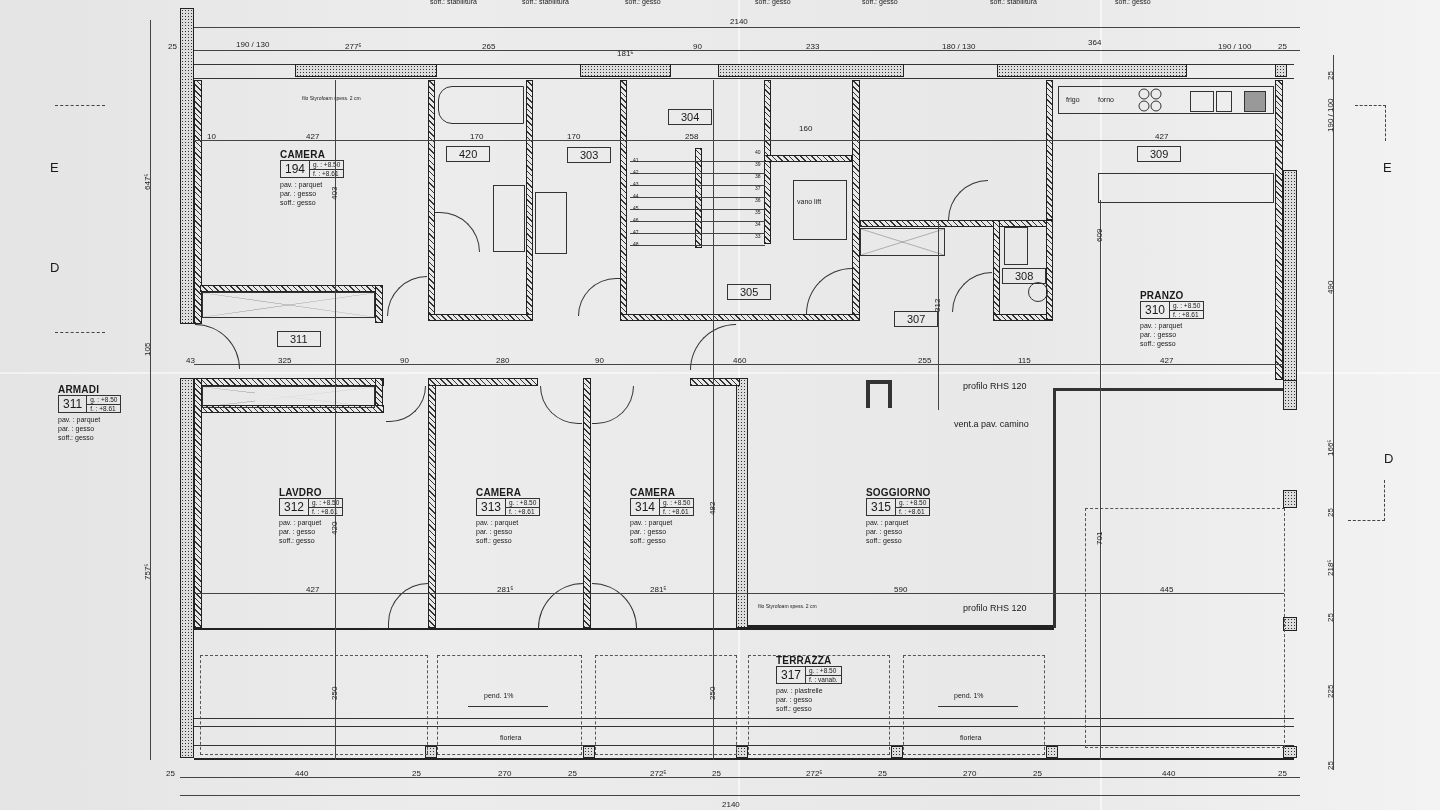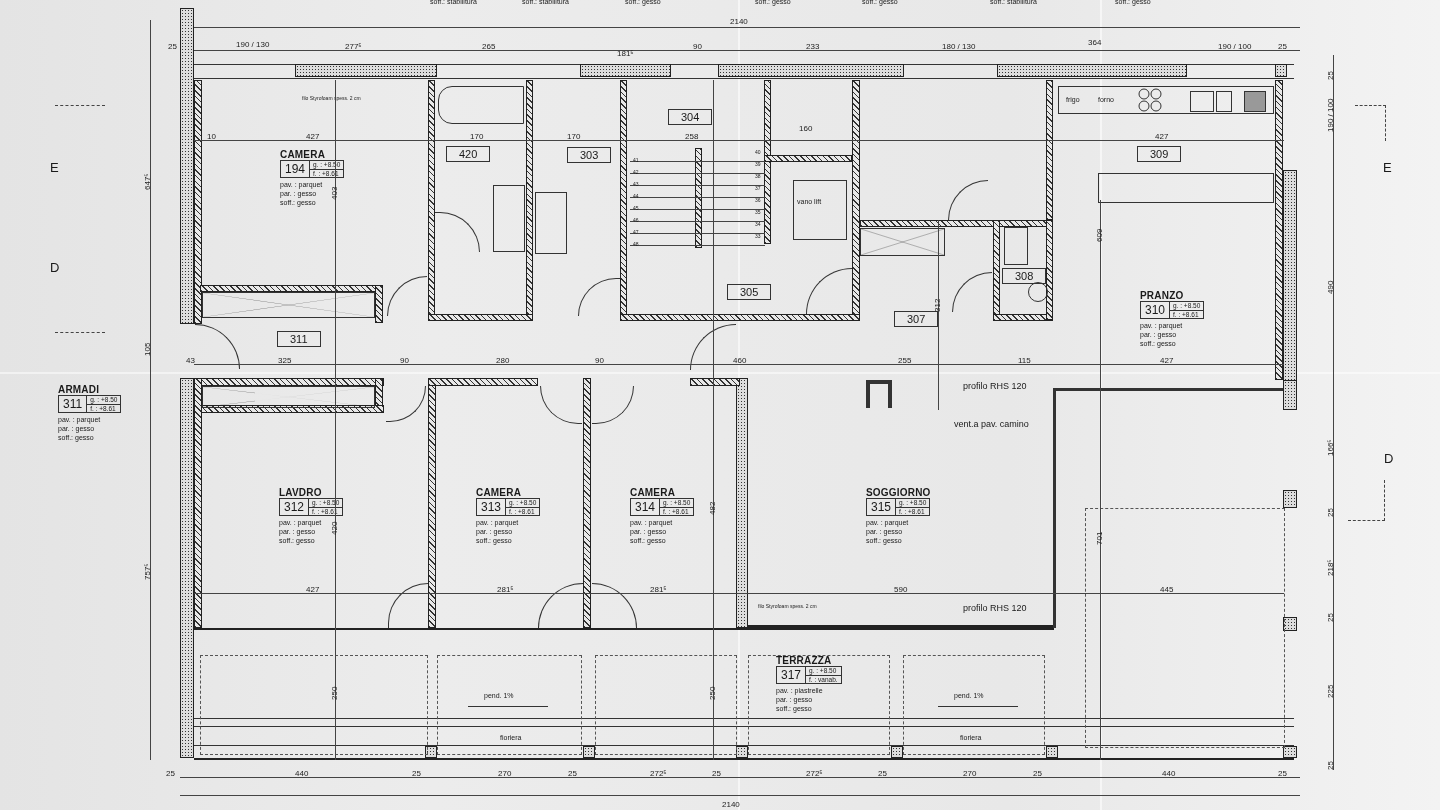--- a/index.html
+++ b/index.html
@@ -395,21 +395,21 @@
   <div class="dim" style="left:799px;top:124px">160</div>
   <div class="dim" style="left:1155px;top:132px">427</div>
 
   <div class="hl" style="left:194px;top:364px;width:1090px"></div>
   <div class="dim" style="left:186px;top:356px">43</div>
   <div class="dim" style="left:278px;top:356px">325</div>
   <div class="dim" style="left:400px;top:356px">90</div>
   <div class="dim" style="left:496px;top:356px">280</div>
   <div class="dim" style="left:595px;top:356px">90</div>
   <div class="dim" style="left:733px;top:356px">460</div>
-  <div class="dim" style="left:898px;top:356px">255</div>
+  <div class="dim" style="left:918px;top:356px">255</div>
   <div class="dim" style="left:1018px;top:356px">115</div>
   <div class="dim" style="left:1160px;top:356px">427</div>
 
   <div class="hl" style="left:194px;top:593px;width:1090px"></div>
   <div class="dim" style="left:306px;top:585px">427</div>
   <div class="dim" style="left:497px;top:585px">281⁵</div>
   <div class="dim" style="left:650px;top:585px">281⁵</div>
   <div class="dim" style="left:894px;top:585px">590</div>
   <div class="dim" style="left:1160px;top:585px">445</div>
 

